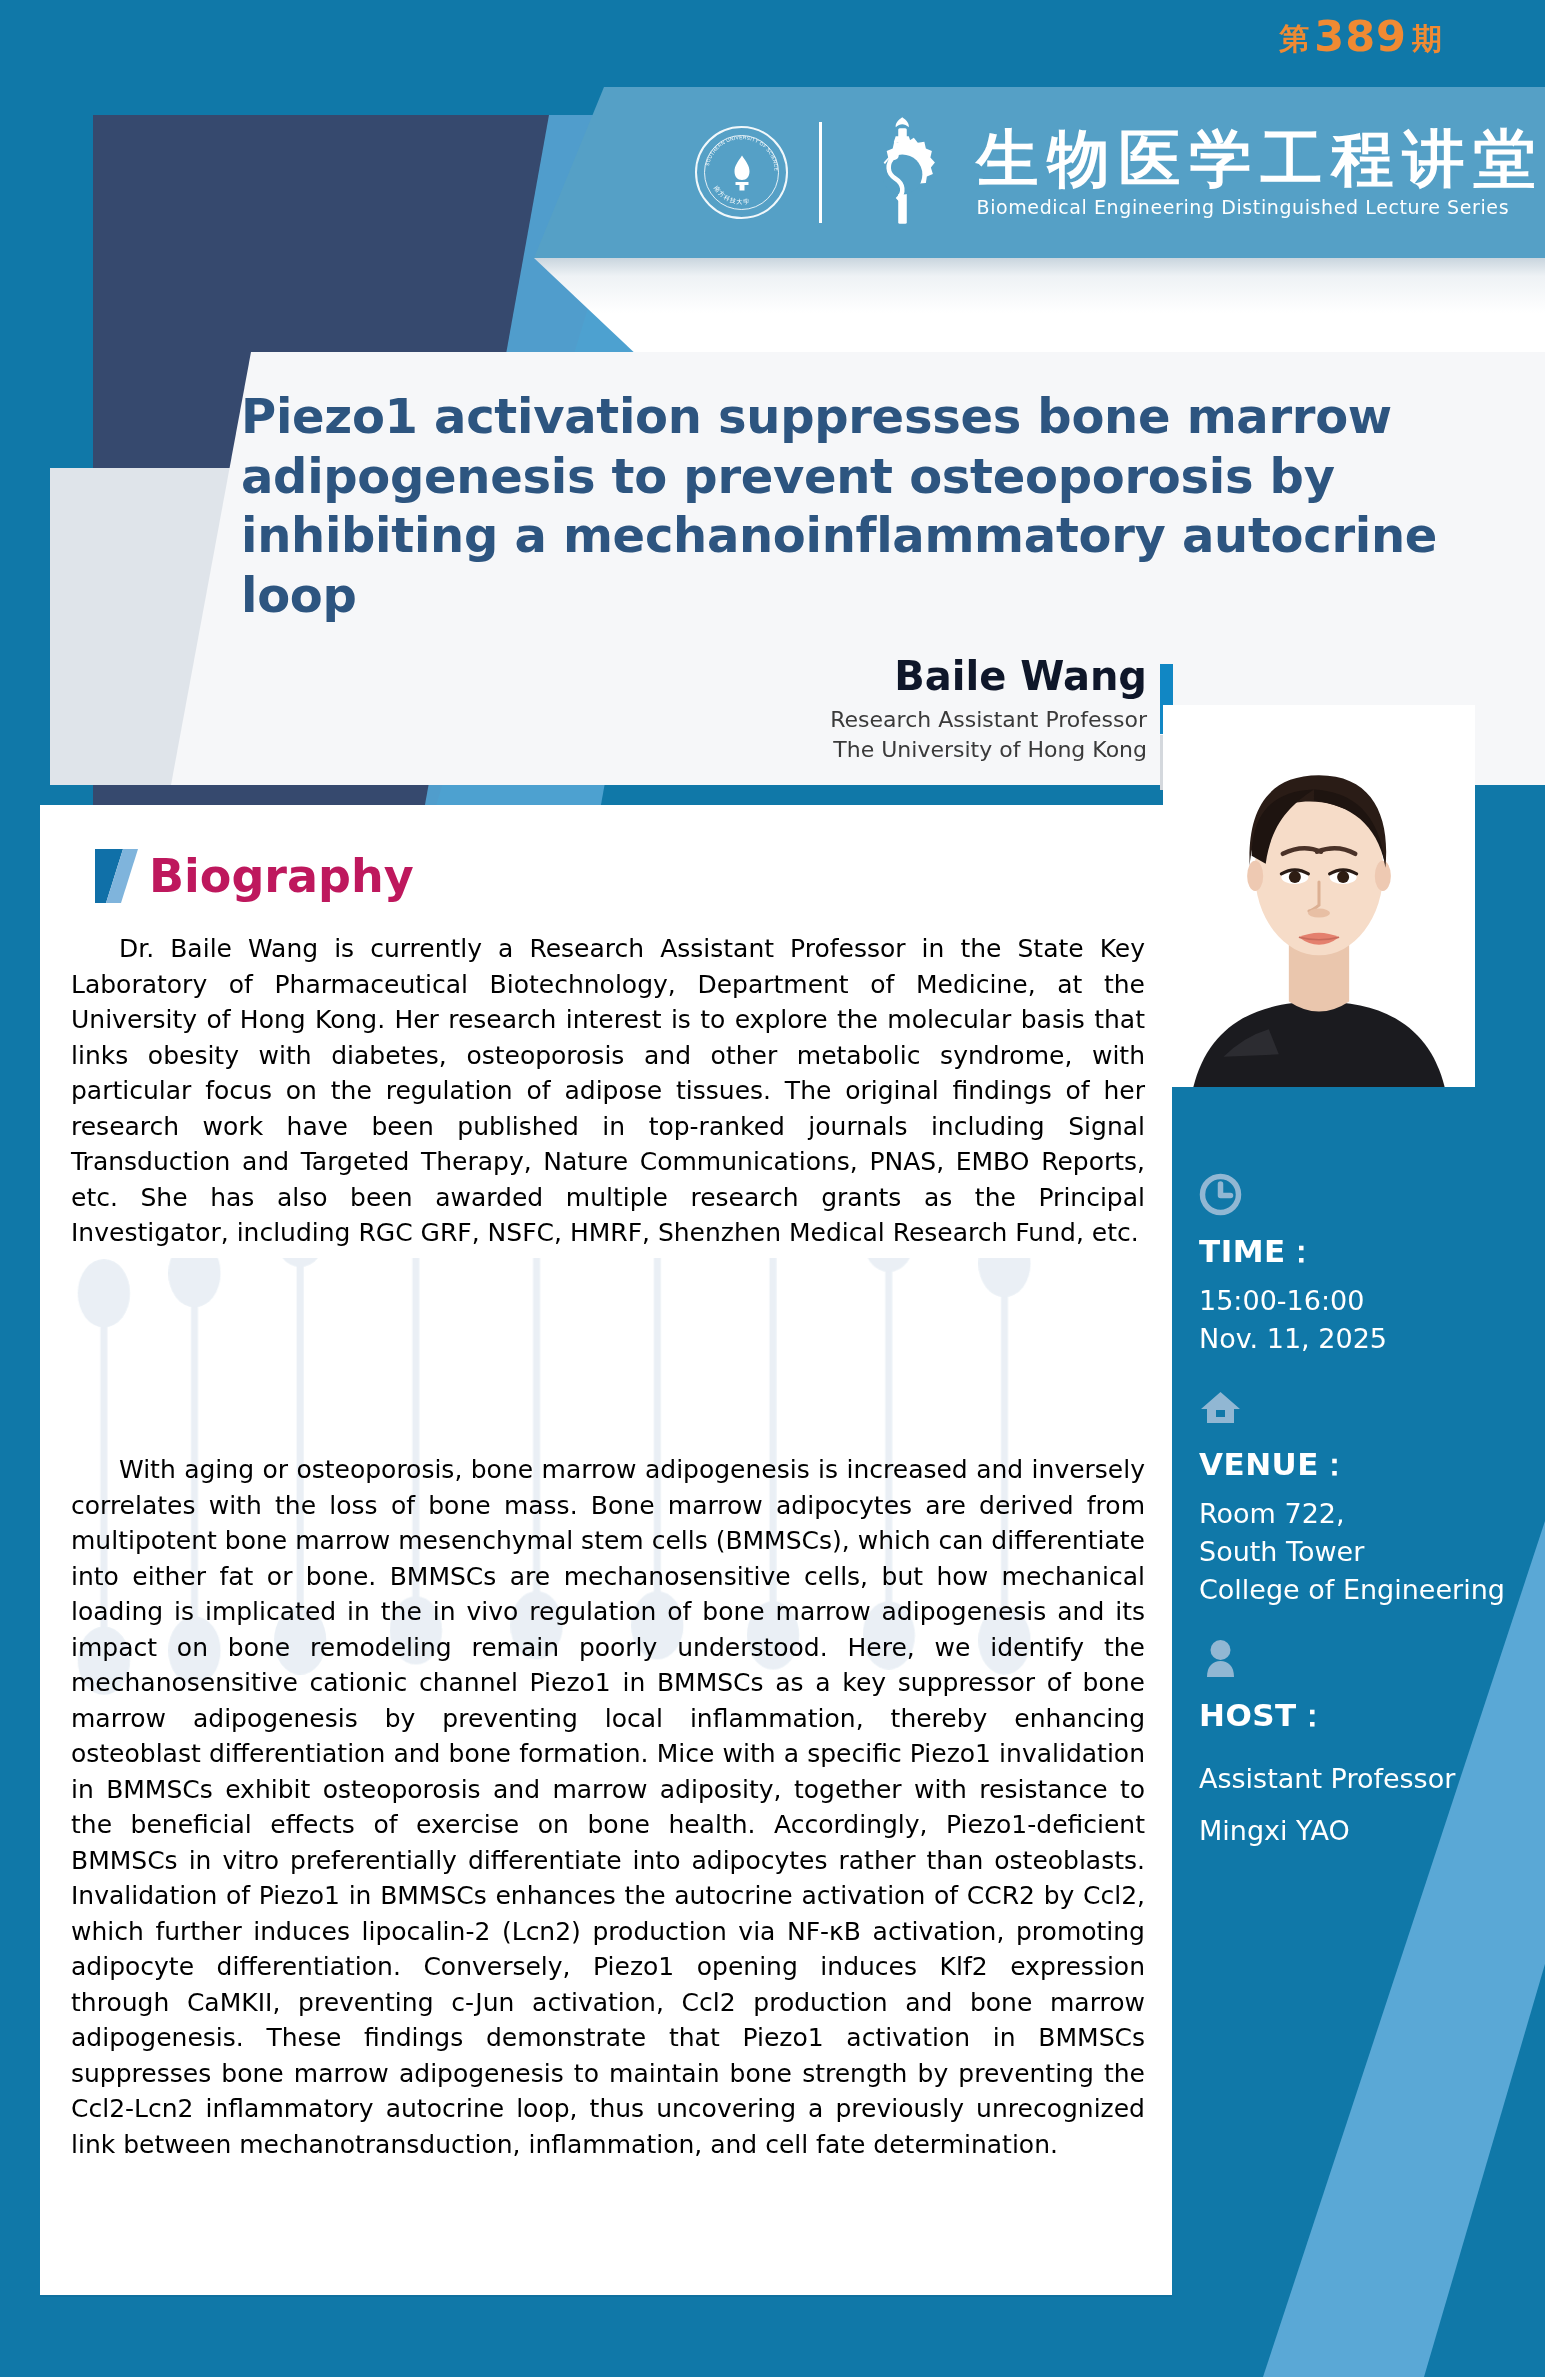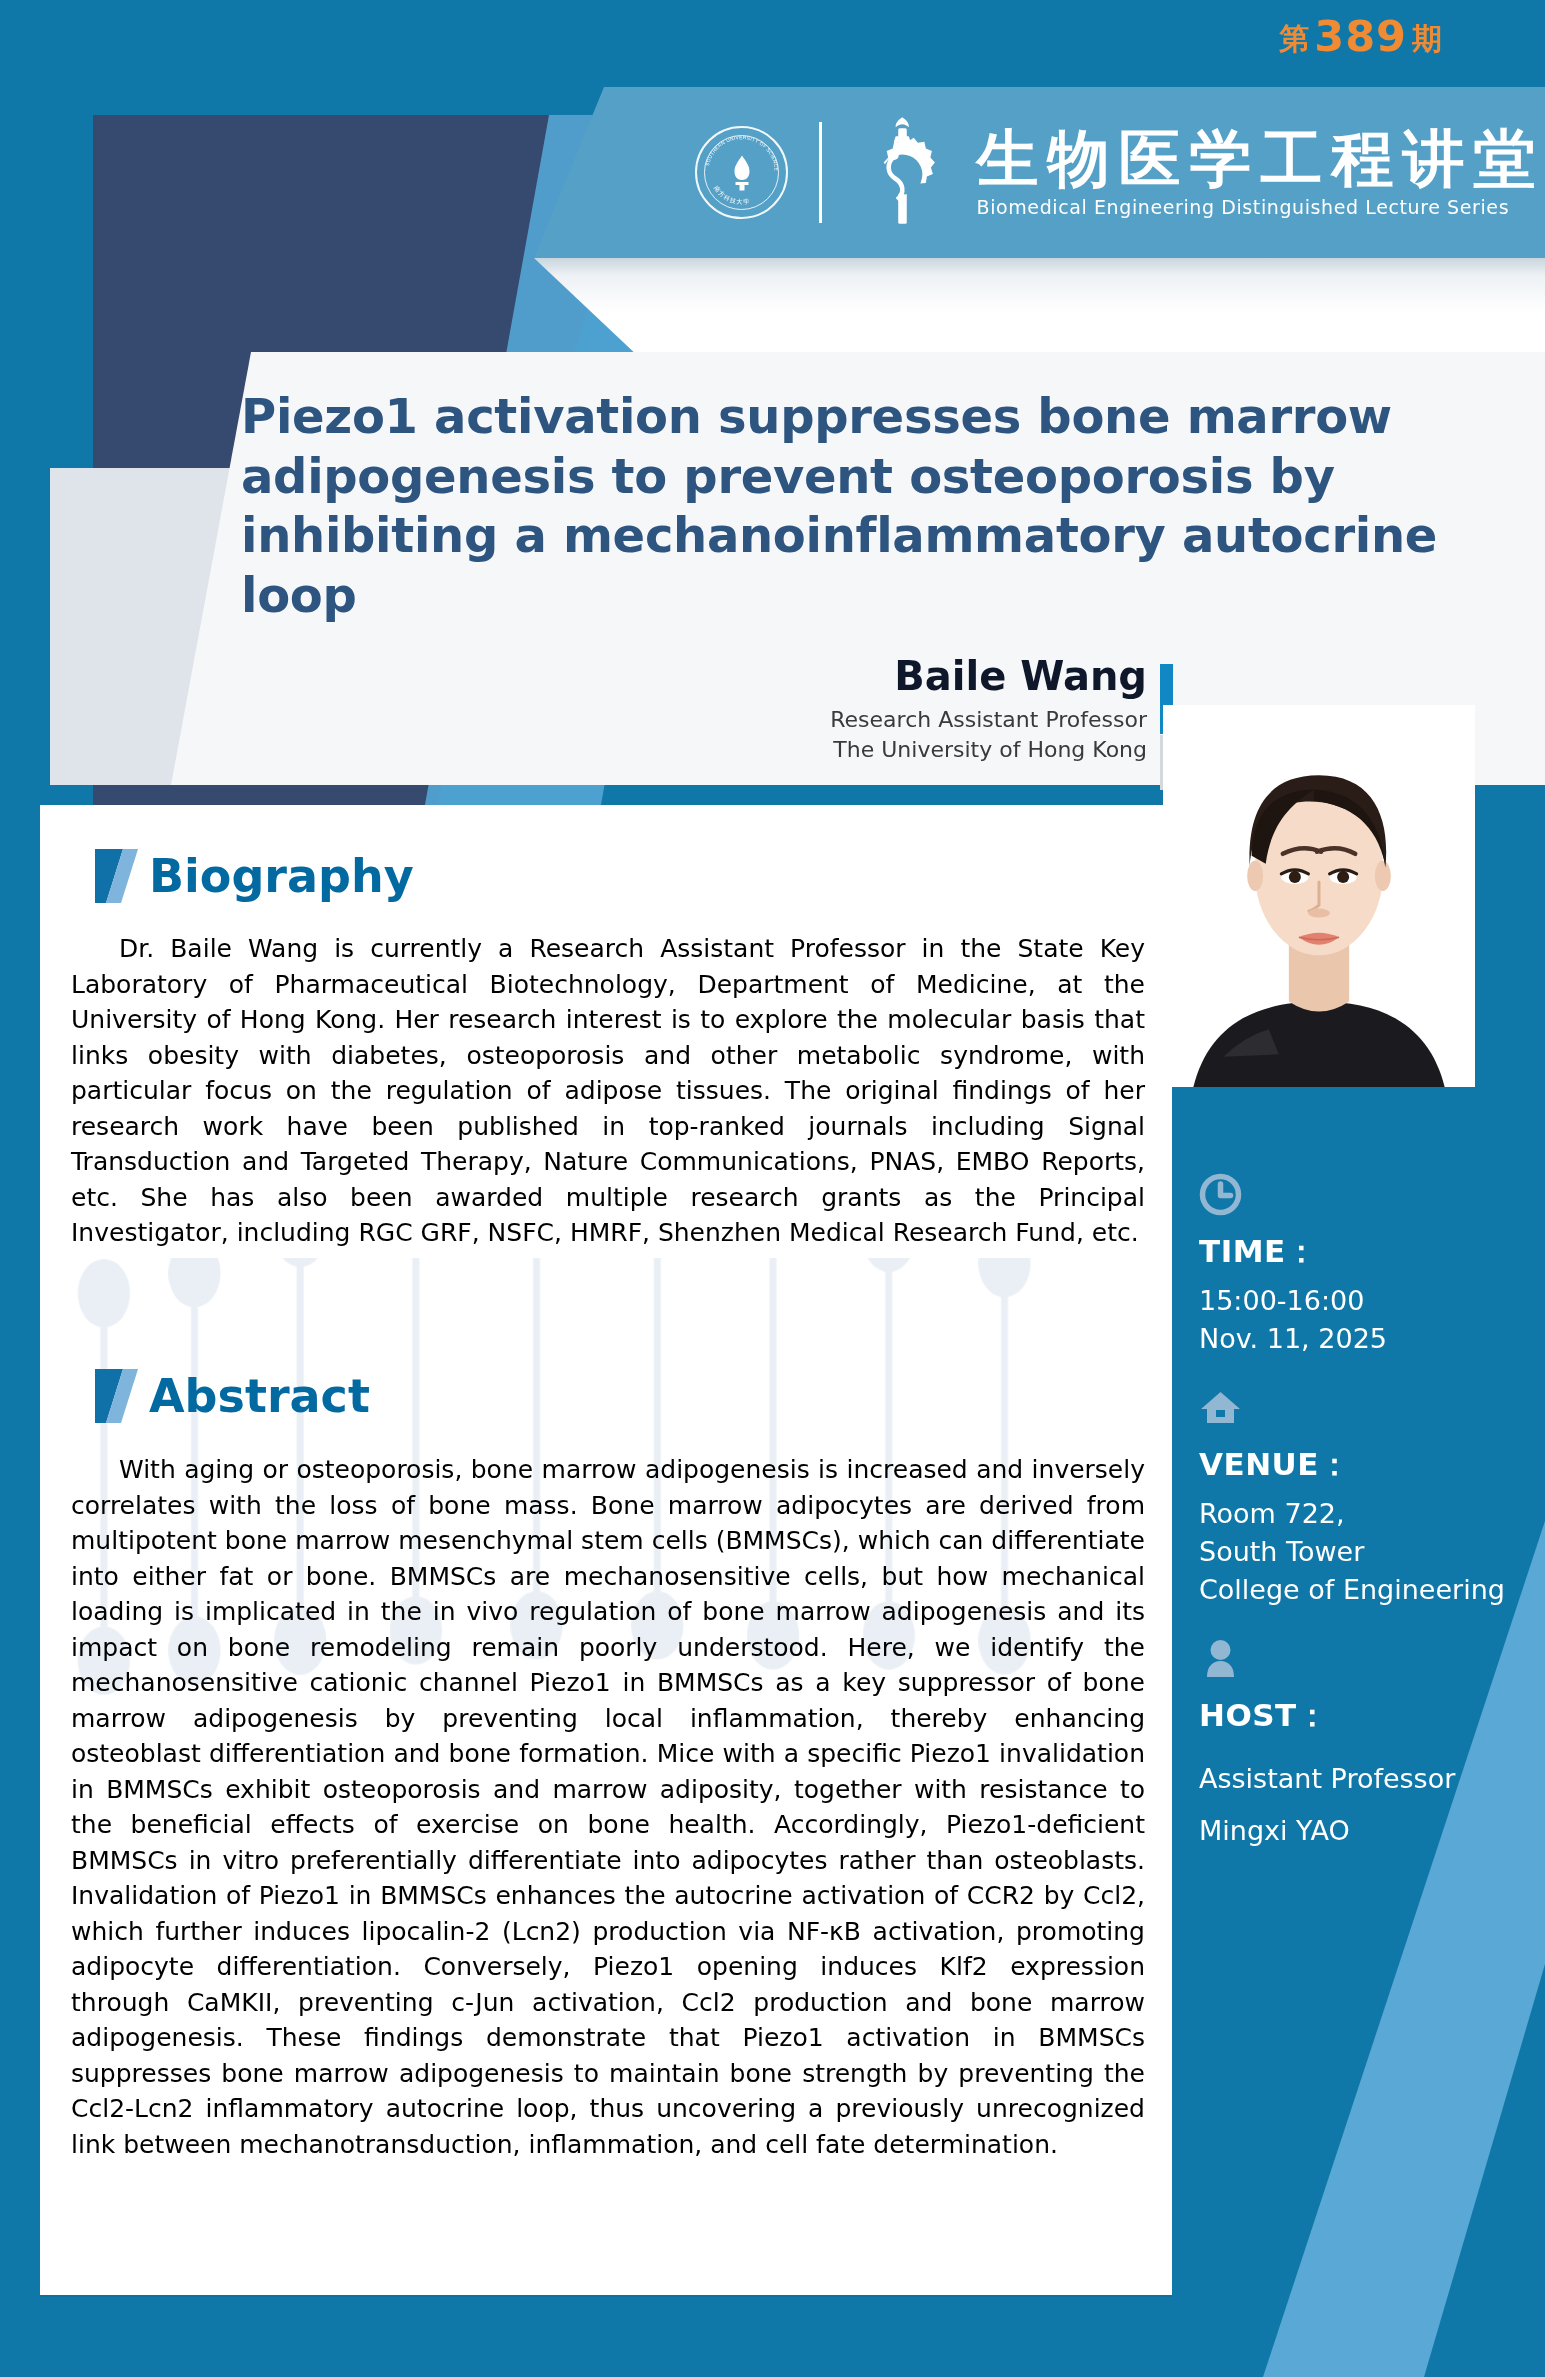--- a/index.html
+++ b/index.html
@@ -183,21 +183,21 @@
 
   
   .sec-head{
     position:relative;display:flex;align-items:center;
   }
   .sec-mark{
     width:43px;height:54px;flex:0 0 auto;position:relative;margin-right:11px;
   }
   .sec-title{
     font-family:"DejaVu Sans", sans-serif;
-    font-size:46px;font-weight:700;color:#0369a1;line-height:1;
+    font-size:46px;font-weight:700;color:#be185d;line-height:1;
   }
   .bio-head{position:absolute;left:55px;top:44px;}
   .abs-head{position:absolute;left:55px;top:564px;}
 
   .body-text{
     position:absolute;
     font-family:"DejaVu Sans", sans-serif;
     font-size:25px;line-height:1.42;color:#000000;
     text-align:justify;text-justify:inter-word;
   }
@@ -397,29 +397,20 @@
         <span class="sec-mark">
           <svg viewBox="0 0 86 108" aria-hidden="true">
             <polygon points="0,0 56,0 22,108 0,108" fill="#1070a8"></polygon>
             <polygon points="56,0 86,0 52,108 22,108" fill="#7fb4dc"></polygon>
           </svg>
         </span>
         <span class="sec-title">Biography</span>
       </div>
       <div class="body-text bio-text">Dr. Baile Wang is currently a Research Assistant Professor in the State Key Laboratory of Pharmaceutical Biotechnology, Department of Medicine, at the University of Hong Kong. Her research interest is to explore the molecular basis that links obesity with diabetes, osteoporosis and other metabolic syndrome, with particular focus on the regulation of adipose tissues. The original findings of her research work have been published in top-ranked journals including Signal Transduction and Targeted Therapy, Nature Communications, PNAS, EMBO Reports, etc. She has also been awarded multiple research grants as the Principal Investigator, including RGC GRF, NSFC, HMRF, Shenzhen Medical Research Fund, etc.</div>
 
-      <div class="sec-head abs-head">
-        <span class="sec-mark">
-          <svg viewBox="0 0 86 108" aria-hidden="true">
-            <polygon points="0,0 56,0 22,108 0,108" fill="#1070a8"></polygon>
-            <polygon points="56,0 86,0 52,108 22,108" fill="#7fb4dc"></polygon>
-          </svg>
-        </span>
-        <span class="sec-title">Abstract</span>
-      </div>
       <div class="body-text abs-text">With aging or osteoporosis, bone marrow adipogenesis is increased and inversely correlates with the loss of bone mass. Bone marrow adipocytes are derived from multipotent bone marrow mesenchymal stem cells (BMMSCs), which can differentiate into either fat or bone. BMMSCs are mechanosensitive cells, but how mechanical loading is implicated in the in vivo regulation of bone marrow adipogenesis and its impact on bone remodeling remain poorly understood. Here, we identify the mechanosensitive cationic channel Piezo1 in BMMSCs as a key suppressor of bone marrow adipogenesis by preventing local inflammation, thereby enhancing osteoblast differentiation and bone formation. Mice with a specific Piezo1 invalidation in BMMSCs exhibit osteoporosis and marrow adiposity, together with resistance to the beneficial effects of exercise on bone health. Accordingly, Piezo1-deficient BMMSCs in vitro preferentially differentiate into adipocytes rather than osteoblasts. Invalidation of Piezo1 in BMMSCs enhances the autocrine activation of CCR2 by Ccl2, which further induces lipocalin-2 (Lcn2) production via NF-κB activation, promoting adipocyte differentiation. Conversely, Piezo1 opening induces Klf2 expression through CaMKII, preventing c-Jun activation, Ccl2 production and bone marrow adipogenesis. These findings demonstrate that Piezo1 activation in BMMSCs suppresses bone marrow adipogenesis to maintain bone strength by preventing the Ccl2-Lcn2 inflammatory autocrine loop, thus uncovering a previously unrecognized link between mechanotransduction, inflammation, and cell fate determination.</div>
 
     </div>
   </div>
 
   <div class="info-col">
 
     <div class="info-block">
       <svg class="info-icon" viewBox="0 0 86 86" aria-hidden="true">
         <circle cx="43" cy="43" r="36" fill="none" stroke="#91b7d3" stroke-width="11"></circle>

